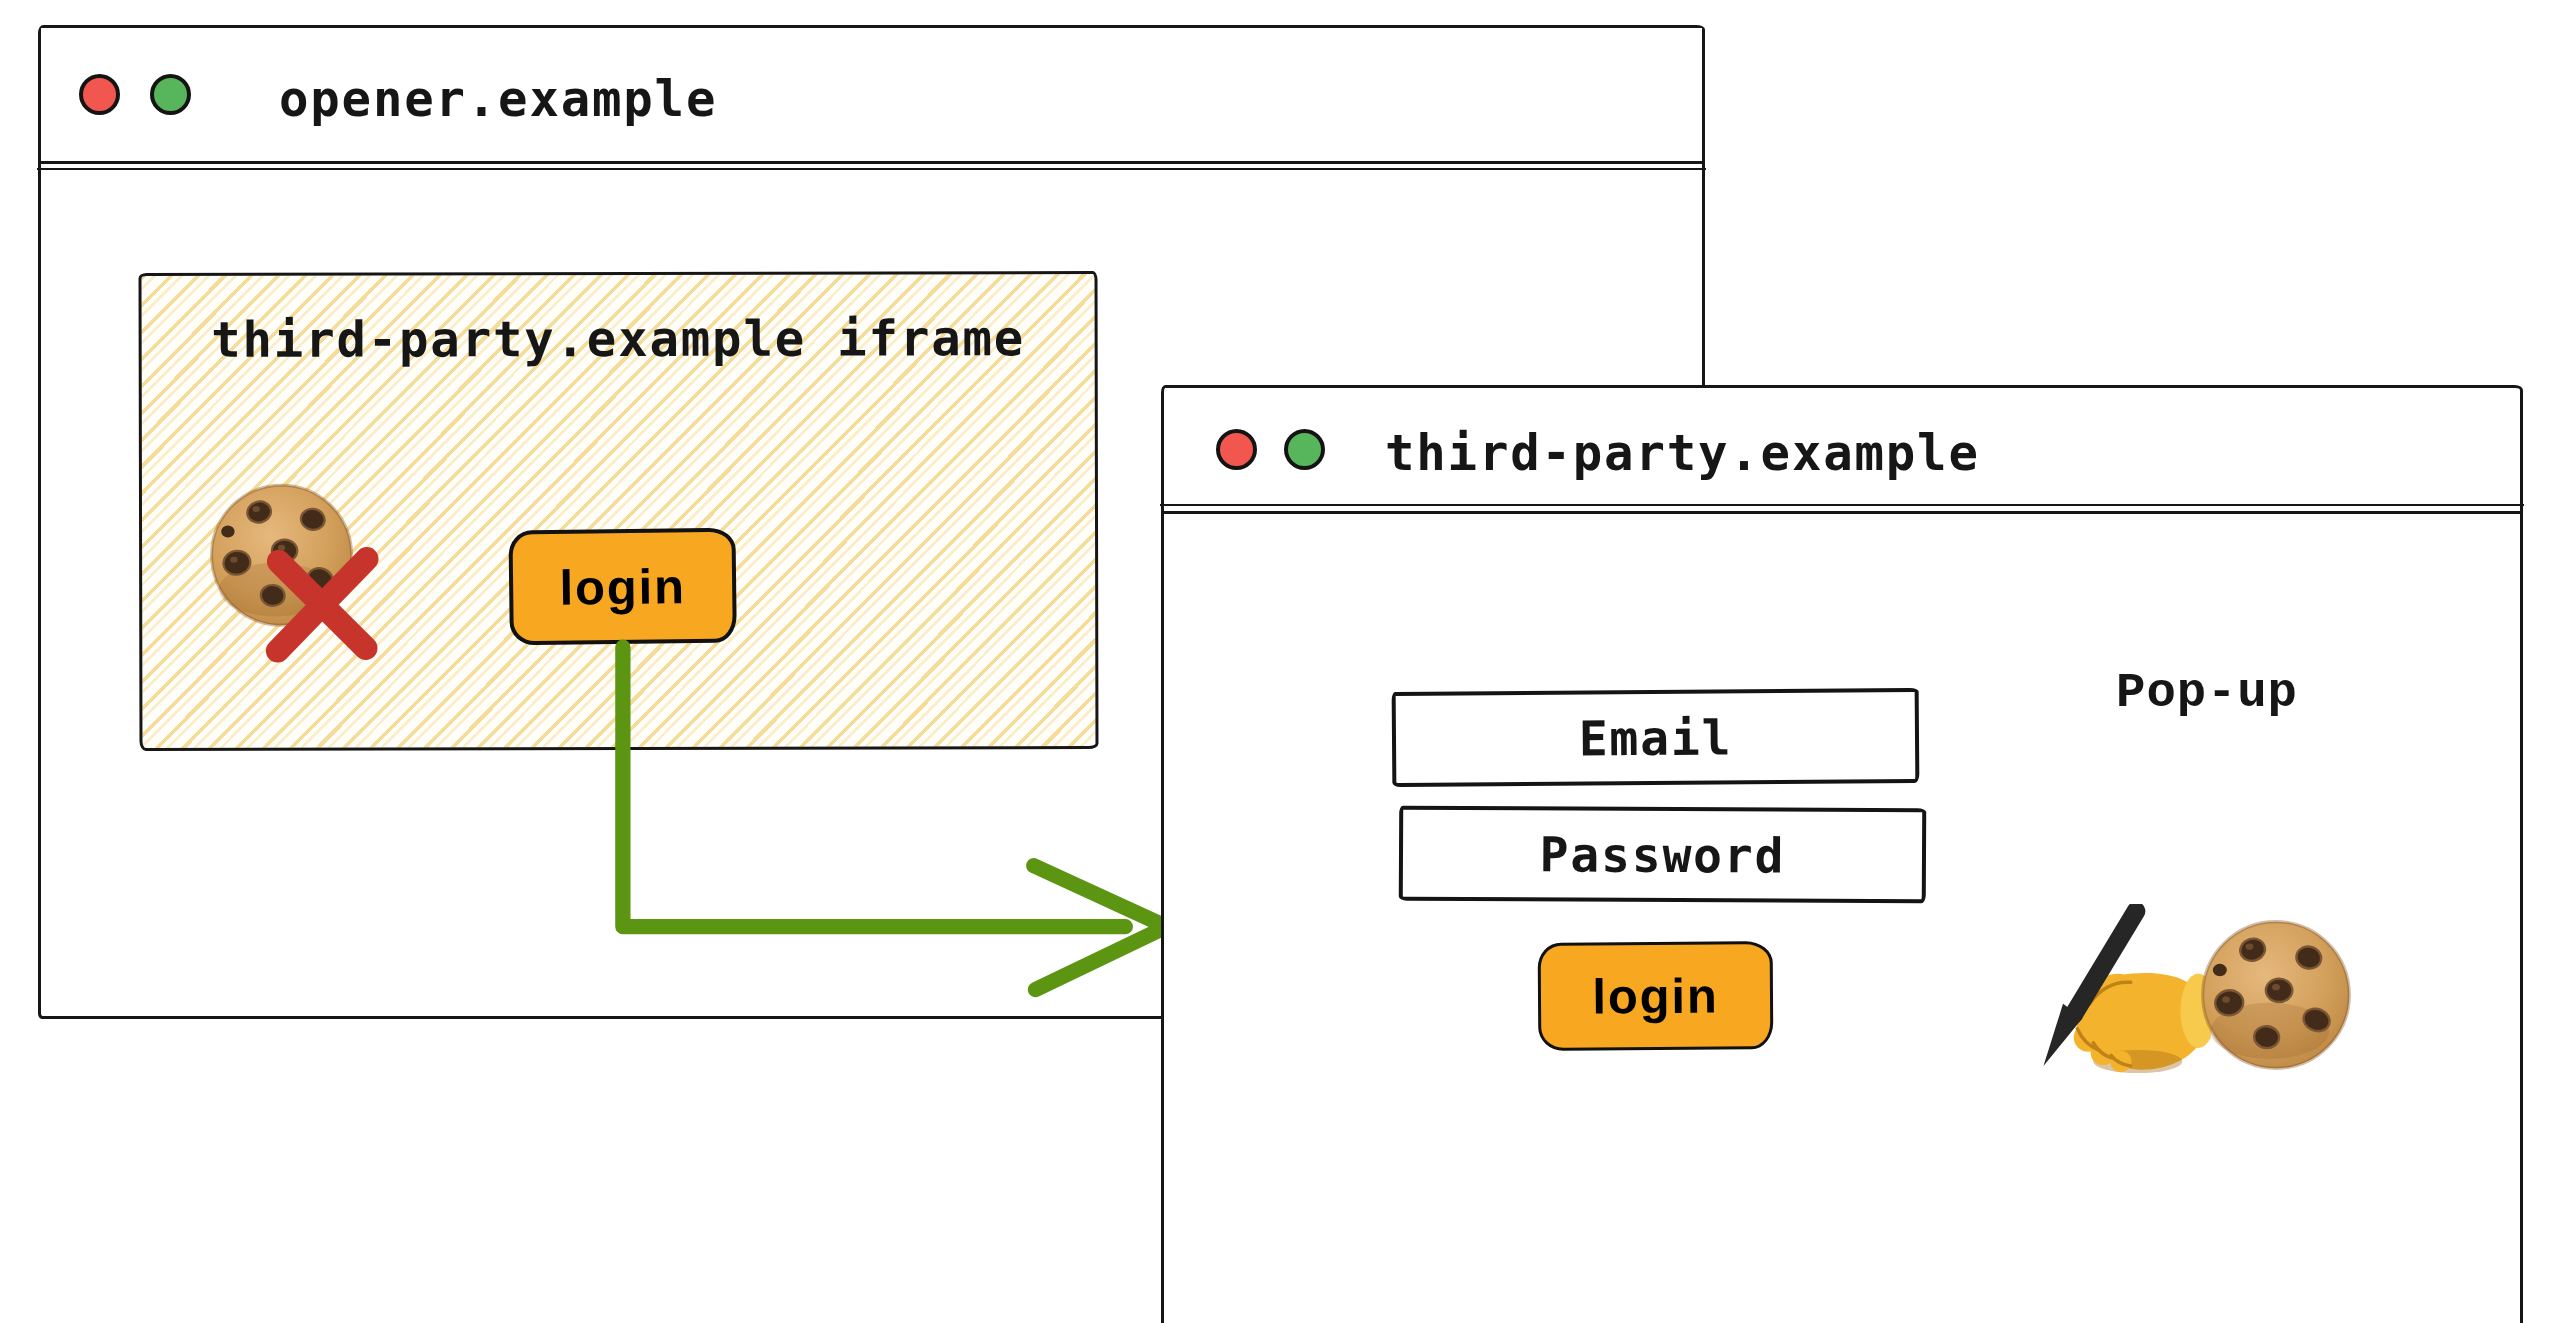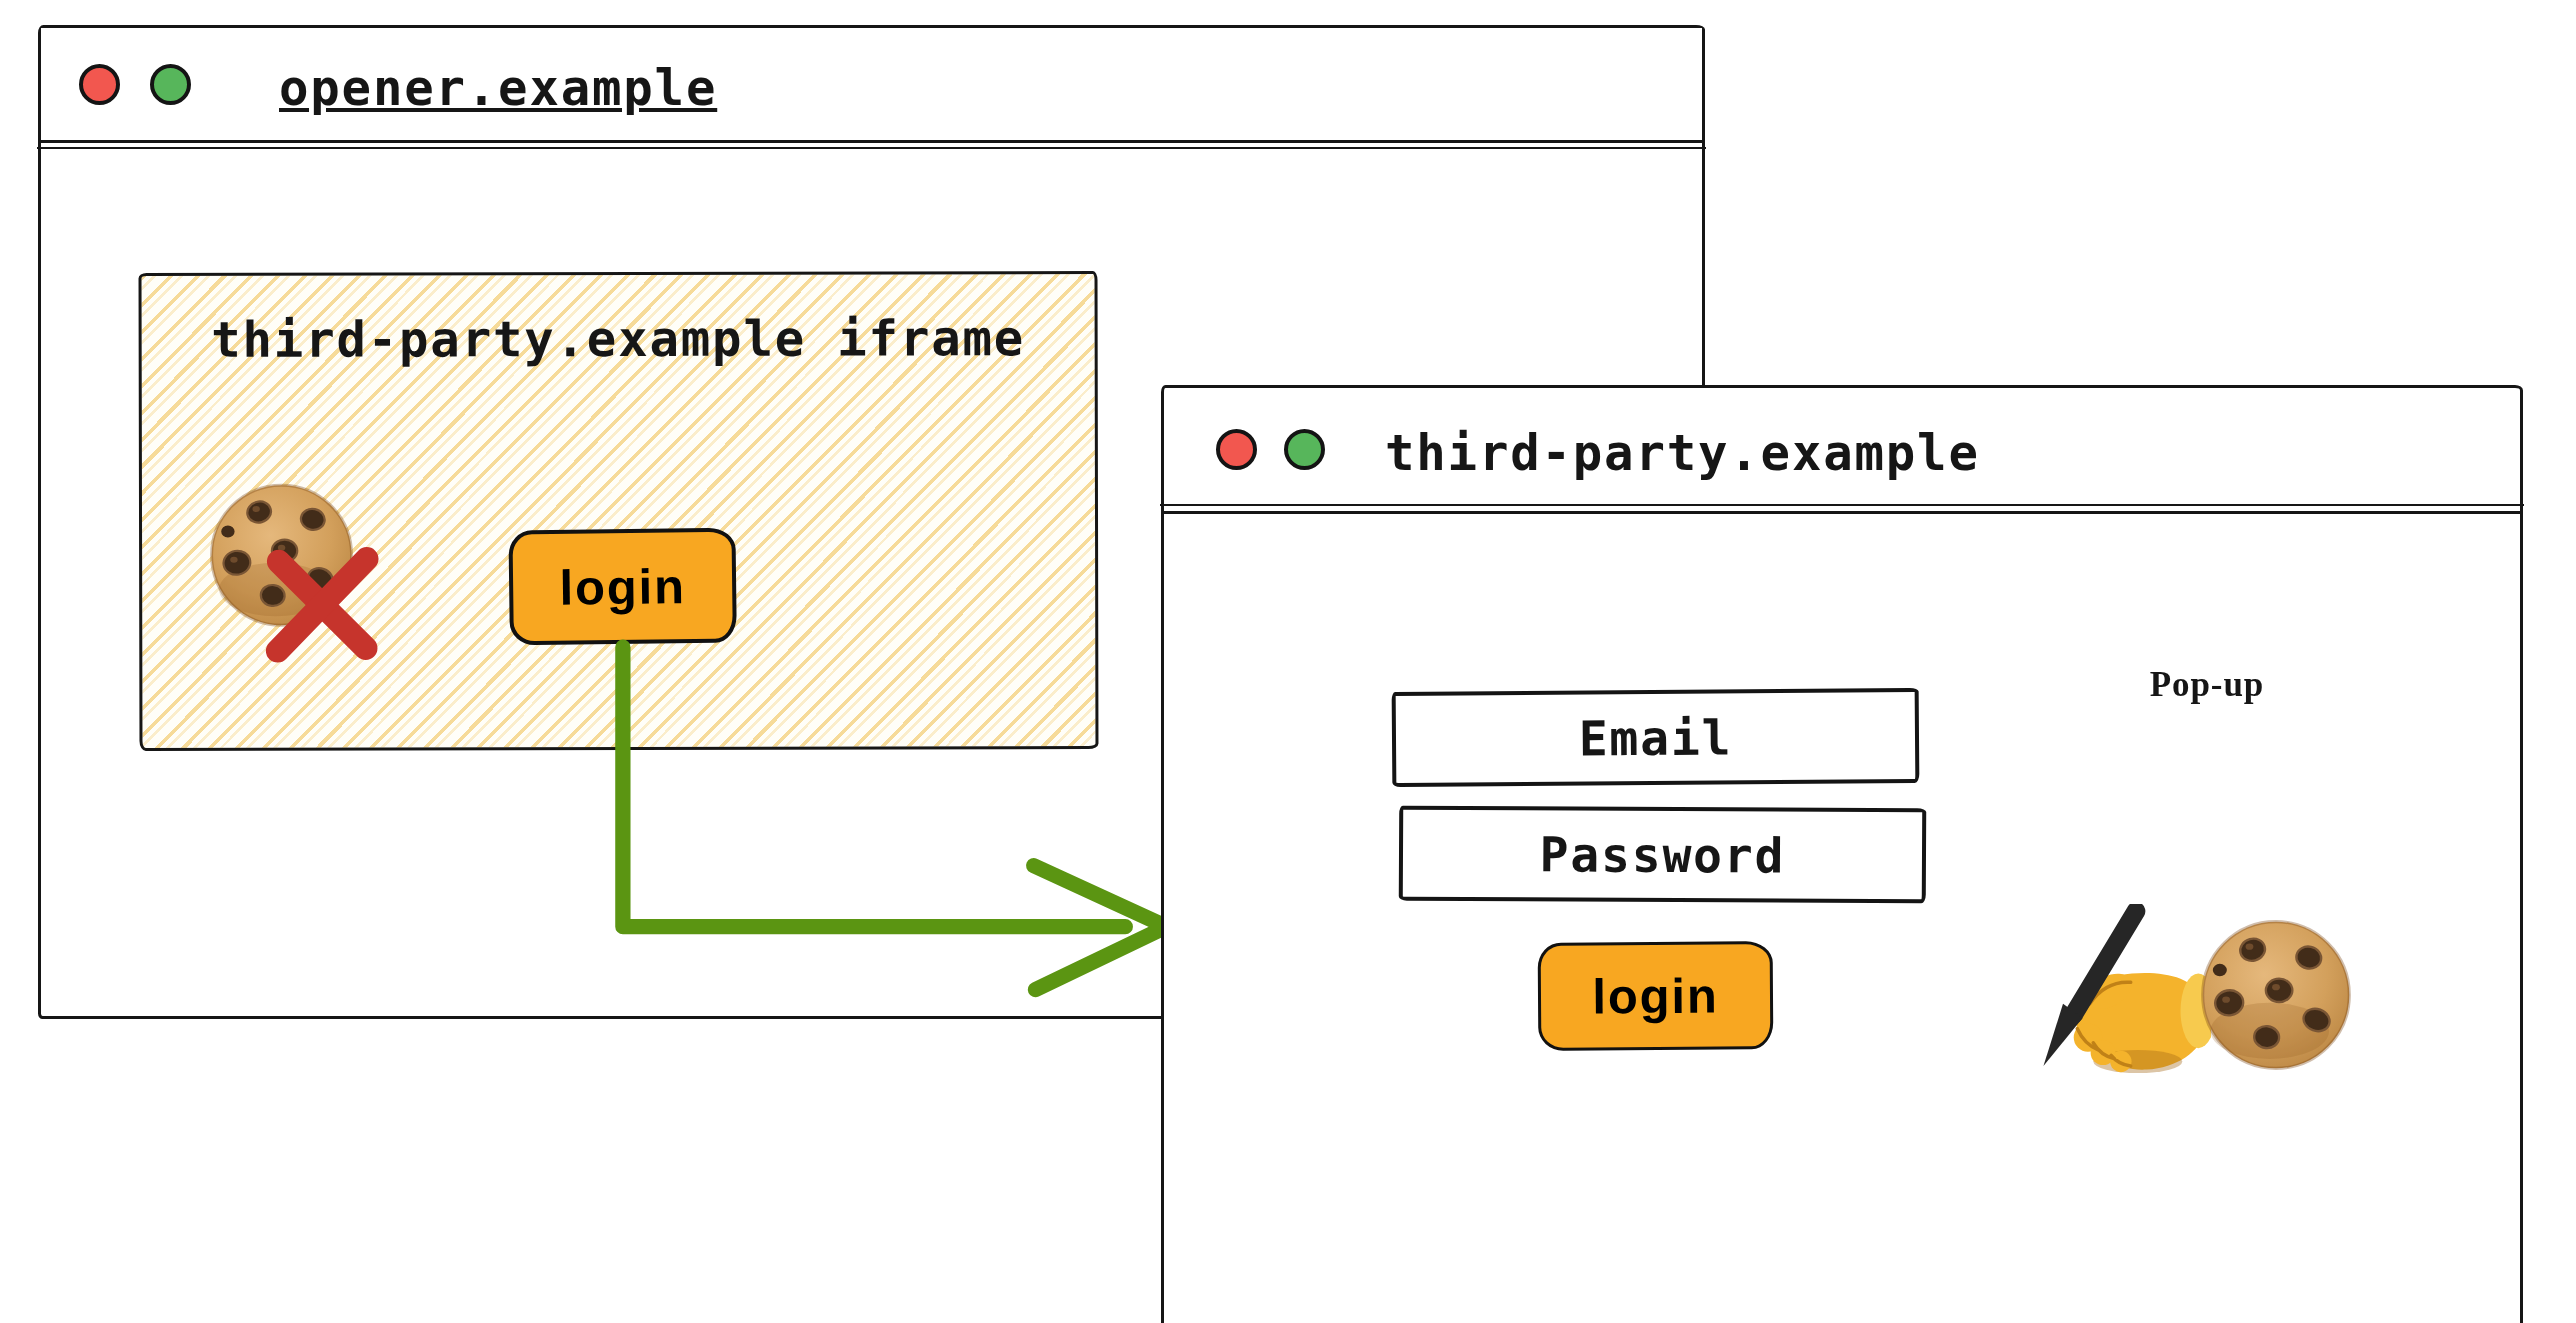--- a/index.html
+++ b/index.html
@@ -42,21 +42,21 @@
     left:1161px;top:385px;width:1362px;height:1155px;
     border-radius:4.5px 8px 6.3px 9px / 7.2px 5.4px 9px 4.5px;
     z-index:3;
   }
   .win-header{
     position:relative;
     display:flex;align-items:center;
     border-bottom:3.6px solid var(--ink);
     box-sizing:border-box;
   }
-  .opener .win-header{height:115px;background:#ffffff;text-decoration:underline;}
+  .opener .win-header{height:136px;background:#ffffff;}
   .popup  .win-header{height:126px;background:transparent;}
   .opener .win-header::after{
     content:"";position:absolute;left:-3.6px;right:-3.6px;bottom:-9px;height:1.8px;
     background:var(--ink);
   }
   .popup .win-header::after{
     content:"";position:absolute;left:-3.6px;right:-3.6px;bottom:5.4px;height:1.8px;
     background:var(--ink);
   }
   .dot{
@@ -109,22 +109,22 @@
   .cookie-svg{position:absolute;display:block;}
   .blocked-x{position:absolute;display:block;}
   .login-iframe{left:367px;top:254px;width:227px;height:115px;transform:rotate(-0.6deg);}
   
   .email-field{left:228px;top:302px;width:527px;height:95px;transform:rotate(-0.45deg);}
   .password-field{left:235px;top:419px;width:527px;height:95px;transform:rotate(0.3deg);}
   .login-popup{left:374px;top:554px;width:235px;height:108px;border-width:3.6px;transform:rotate(-0.4deg);}
   .popup-label{
     position:absolute;left:935px;top:277px;width:216px;
     text-align:center;
-    font-family:Liberation Serif, serif;
-    font-size:35px;font-weight:bold;letter-spacing:0.9px;
+    font-family:Liberation Mono, monospace;
+    font-size:49px;font-weight:bold;letter-spacing:0.9px;
   }
   .hand-svg{position:absolute;left:865px;top:516px;display:block;}
   
   .arrow-layer{
     position:absolute;left:0;top:0;z-index:2;pointer-events:none;
   }
   .hidden-defs{position:absolute;width:0;height:0;overflow:hidden;}
 </style>
 </head>
 <body>

